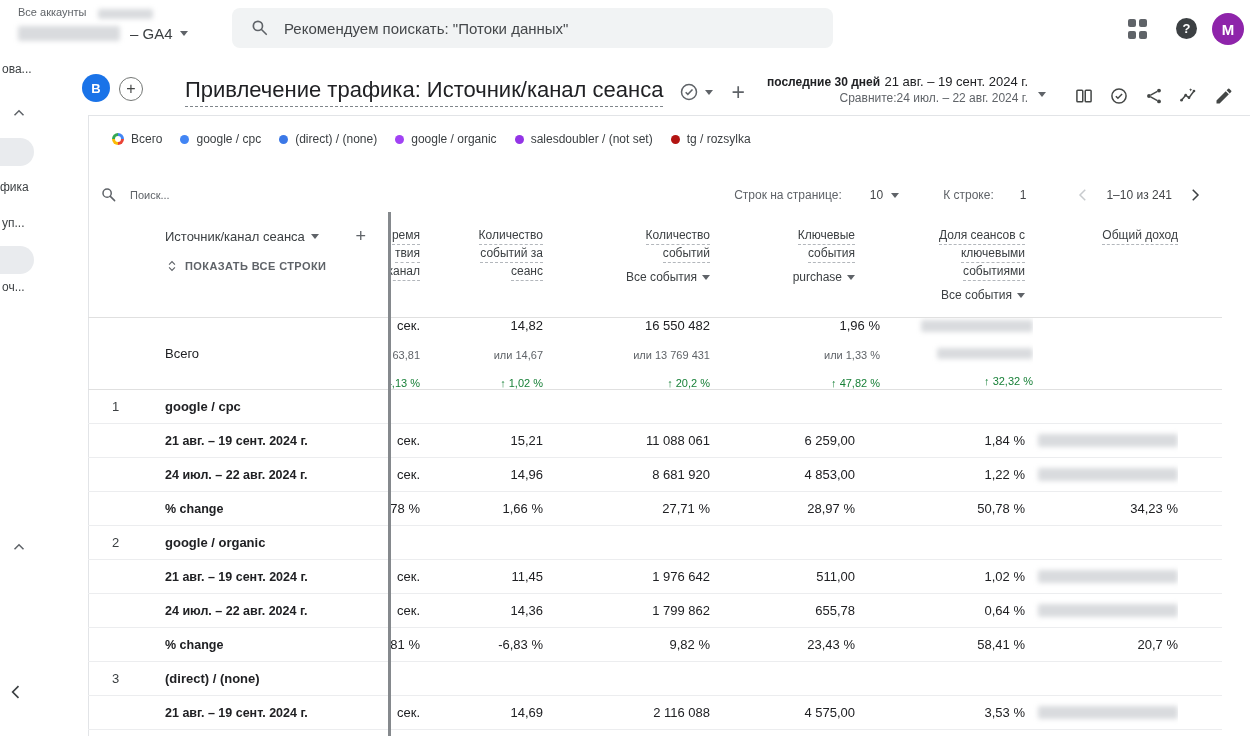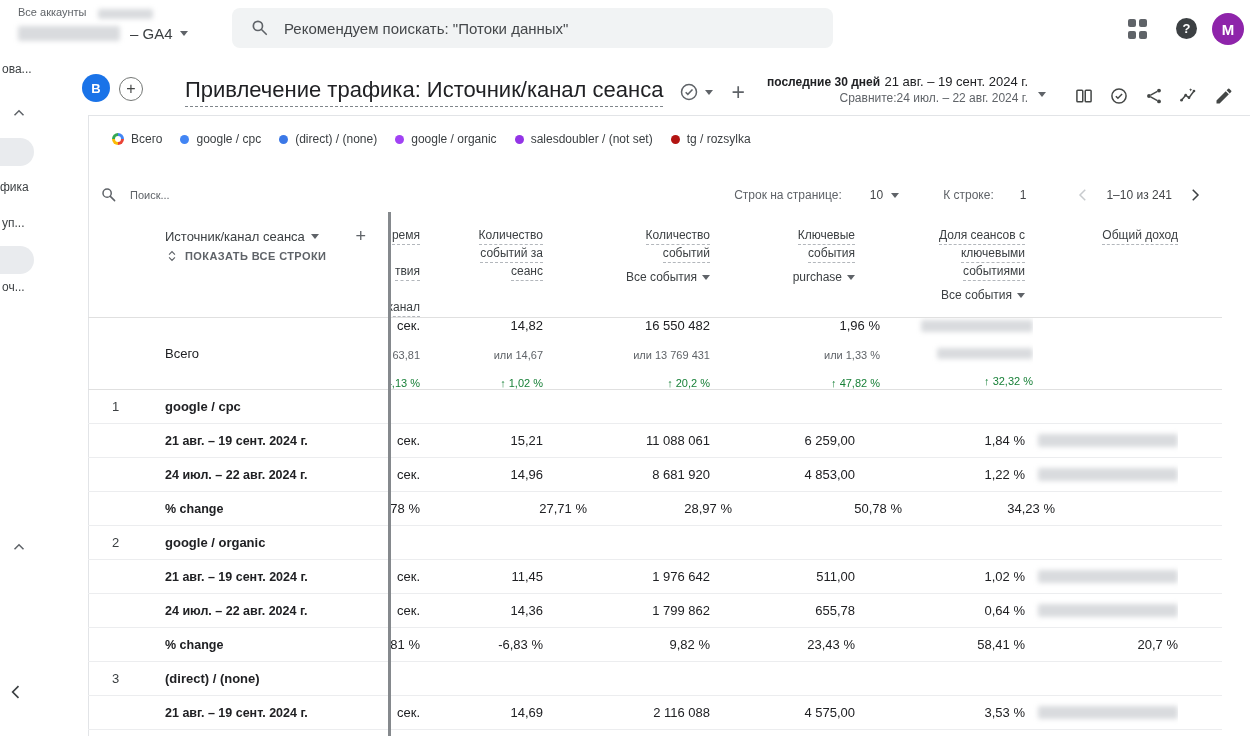--- a/index.html
+++ b/index.html
@@ -70,21 +70,21 @@
 
   .table{position:absolute;left:0;top:96px;width:1134px;}
   .divider{position:absolute;left:300px;top:96px;bottom:0;width:3px;background:#85898d;z-index:4;}
 
   .thead{display:flex;height:106px;border-bottom:1px solid #e0e0e0;box-sizing:border-box;}
   .cell-num{width:47px;flex:none;box-sizing:border-box;padding-left:24px;display:flex;align-items:center;}
   .cell-dim{width:253px;flex:none;box-sizing:border-box;padding-left:30px;}
   .thead .cell-dim{padding-top:15px;display:block;}
   .dim-top{display:flex;align-items:center;gap:6px;font-size:13px;color:#3c4043;}
   .dim-plus{margin-left:auto;margin-right:22px;font-size:18px;color:#5f6368;line-height:1;}
-  .show-all{margin-top:4px;display:flex;align-items:center;gap:6px;font-size:11px;font-weight:700;
+  .show-all{margin-top:14px;display:flex;align-items:center;gap:6px;font-size:11px;font-weight:700;
             letter-spacing:.4px;color:#5f6368;}
   .h-cell{flex:none;display:flex;flex-direction:column;align-items:flex-end;padding-top:15px;overflow:hidden;box-sizing:border-box;}
   .h-line{font-size:12px;line-height:17px;color:#3c4043;border-bottom:1px dashed #b3b7bc;white-space:nowrap;}
   .h-filter{margin-top:7px;display:flex;align-items:center;gap:5px;font-size:12px;color:#3c4043;white-space:nowrap;}
 
   .trow{display:flex;box-sizing:border-box;}
   .totals{height:72px;border-bottom:1px solid #e0e0e0;}
   .totals .cell-dim{display:flex;align-items:center;}
   .tot-label{font-size:13px;color:#202124;}
   .v-cell{flex:none;display:flex;flex-direction:column;align-items:flex-end;justify-content:center;
@@ -295,21 +295,21 @@
         <div class="show-all">
           <span>
             <svg width="14" height="14" viewBox="0 0 24 24">
                 <path d="M7 9.5l5-5 5 5M7 14.5l5 5 5-5" fill="none" stroke="#5f6368" stroke-width="2"></path>
               </svg>
           </span>
           <span>ПОКАЗАТЬ ВСЕ СТРОКИ</span>
         </div>
       </div>
 
-    <div class="h-cell" style="width: 32px; justify-content: space-between;">
+    <div class="h-cell" style="width: 32px;">
           <span class="h-line">ремя</span>
           <span class="h-line">твия</span>
           <span class="h-line">канал</span>
         </div>
         <div class="h-cell" style="width: 123px;">
           <span class="h-line">Количество</span>
           <span class="h-line">событий за</span>
           <span class="h-line">сеанс</span>
         </div>
         <div class="h-cell" style="width: 167px;">
@@ -433,20 +433,23 @@
           </div>
         </div>
         <div class="t-row">
           <div class="cell-num"></div>
           <div class="cell-dim">
             <span class="r-label">% change</span>
           </div>
           <div class="v-cell" style="width: 32px;">
             <span class="v-main">,78 %</span>
           </div>
+          <div class="v-cell" style="width: 123px;">
+            <span class="v-main">1,66 %</span>
+          </div>
           <div class="v-cell" style="width: 167px;">
             <span class="v-main">27,71 %</span>
           </div>
           <div class="v-cell" style="width: 145px;">
             <span class="v-main">28,97 %</span>
           </div>
           <div class="v-cell" style="width: 170px;">
             <span class="v-main">50,78 %</span>
           </div>
           <div class="v-cell" style="width: 153px;">

